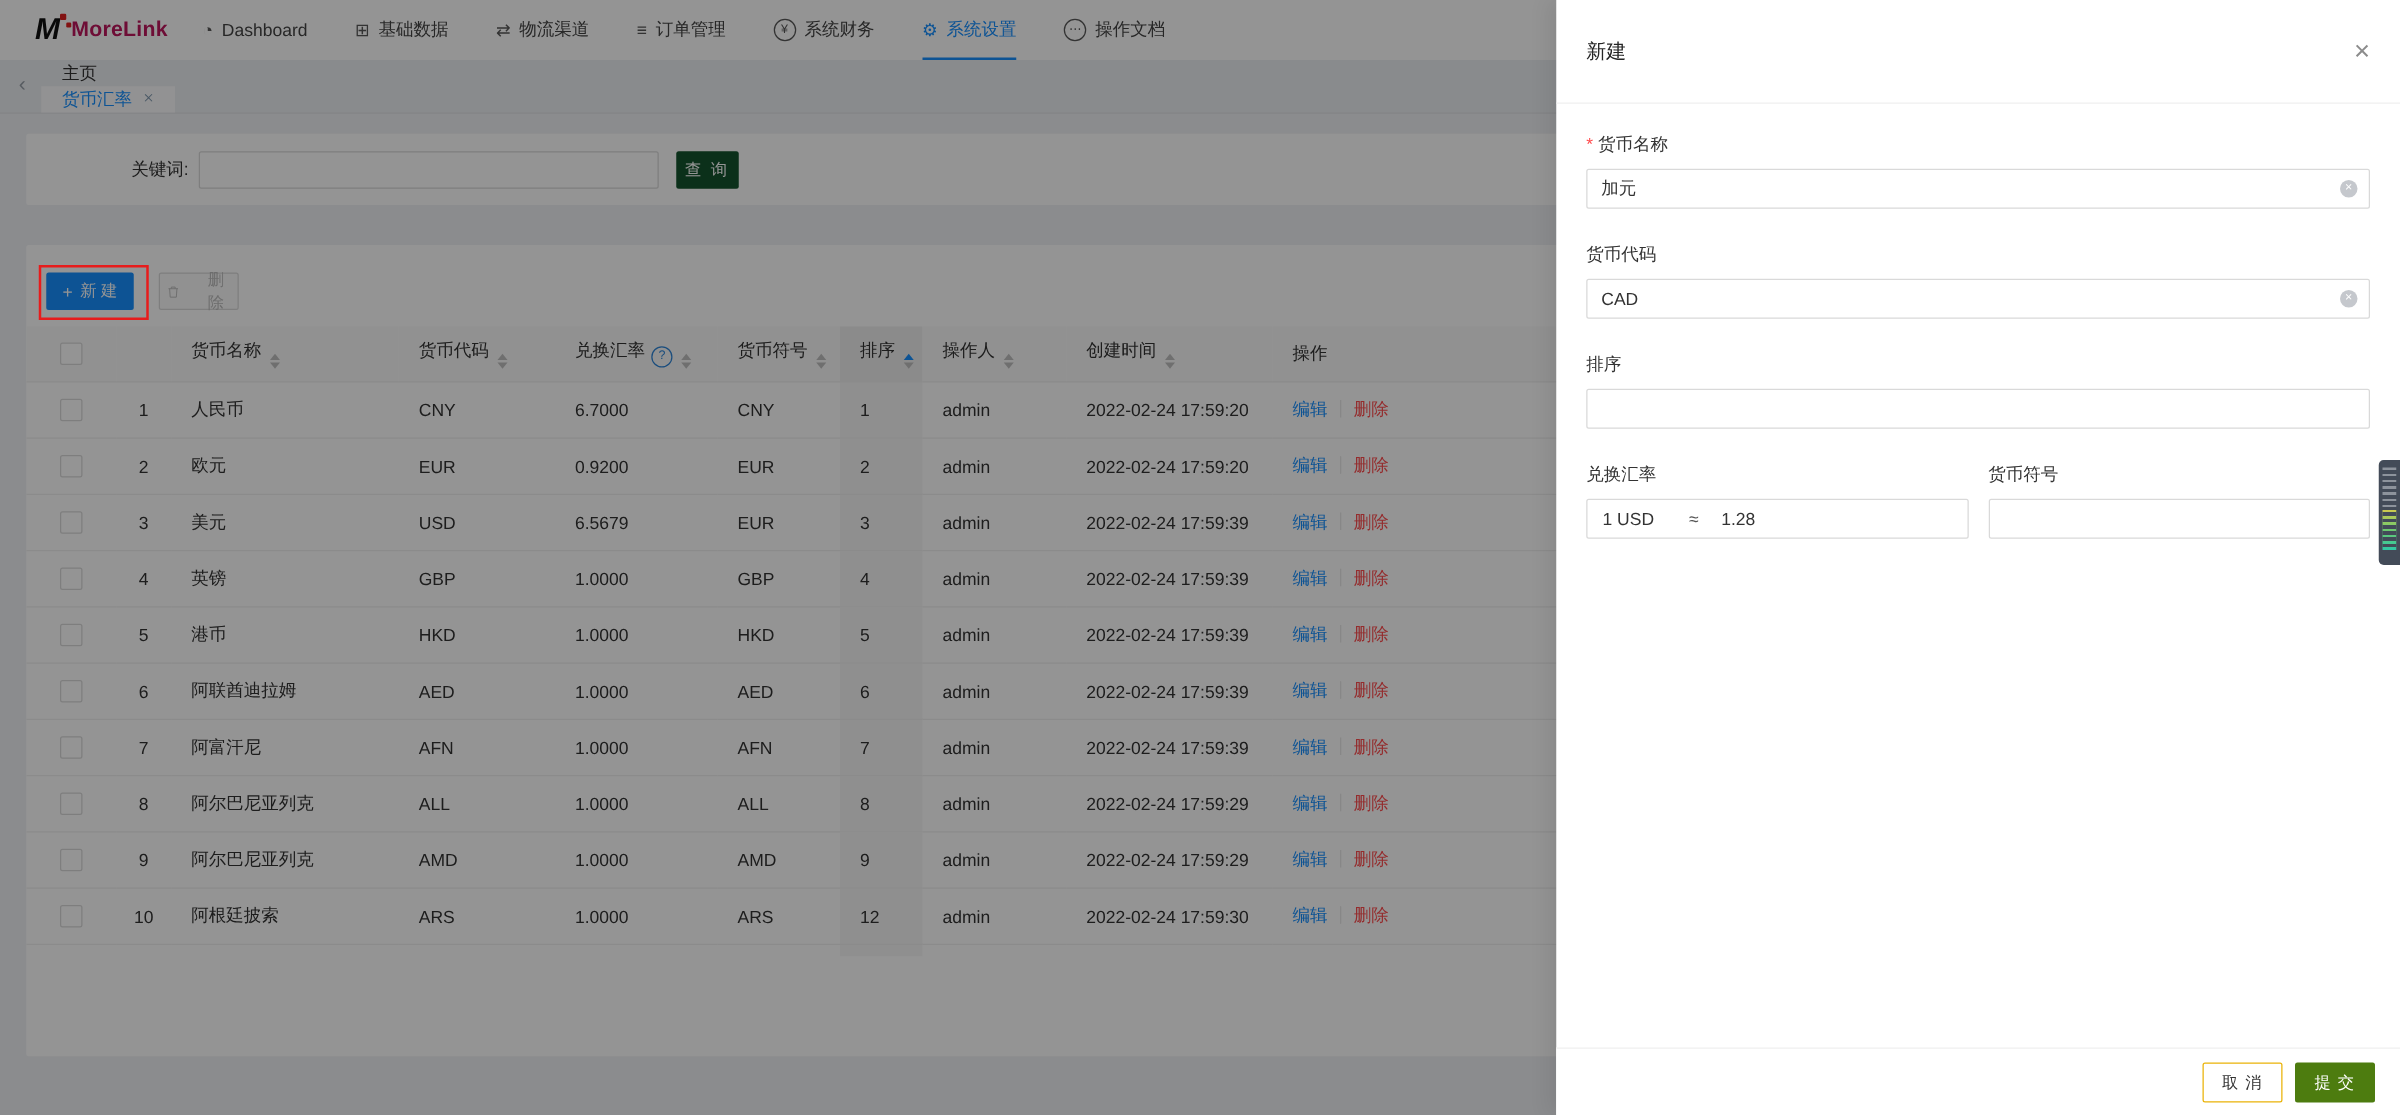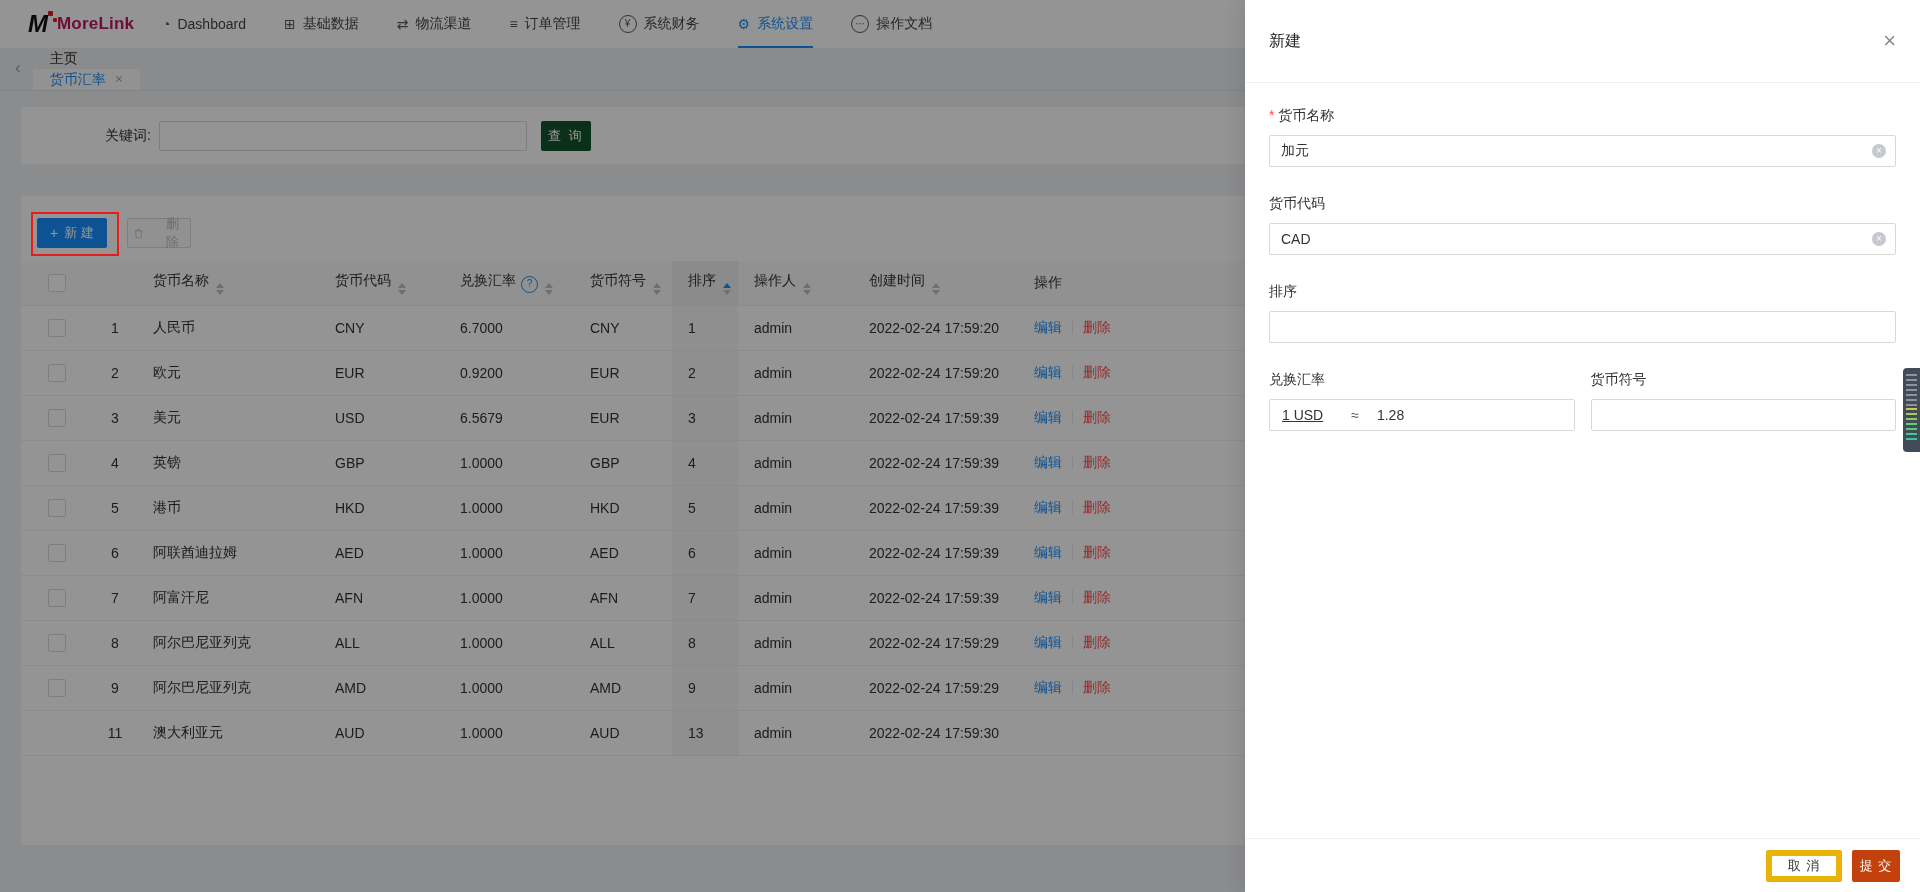--- a/index.html
+++ b/index.html
@@ -93,26 +93,26 @@
   .dlabel.req::before{content:"* ";color:#ff4d4f;font-size:14px;}
   .dinput-wrap{position:relative;}
   .dinput{width:100%;height:32px;border:1px solid #d9d9d9;border-radius:2px;padding:0 30px 0 11px;
           font-size:14px;color:#333;box-sizing:border-box;background:#fff;}
   .clear-icon{position:absolute;right:10px;top:9px;width:14px;height:14px;border-radius:50%;background:#c5c8cd;
               color:#fff;font-size:10px;line-height:13px;text-align:center;cursor:pointer;}
   .drow{display:flex;gap:16px;}
   .dcol{flex:1;min-width:0;}
   .rate-box{height:32px;border:1px solid #d9d9d9;border-radius:2px;display:flex;align-items:center;
             padding:0 12px;font-size:14px;color:#333;background:#fff;box-sizing:border-box;}
-  .rate-prefix{margin-right:28px;text-decoration:underline;}
+  .rate-prefix{margin-right:28px;}
   .rate-approx{margin-right:18px;color:#555;}
   .drawer-footer{position:absolute;bottom:0;left:0;right:0;height:53px;border-top:1px solid #f0f0f0;
                  display:flex;align-items:center;justify-content:flex-end;padding:0 20px;gap:10px;background:#fff;}
-  .btn-cancel{width:76px;height:32px;background:#fff;border:6px solid #eab308;border-radius:2px;font-size:13px;color:#333;letter-spacing:1px;}
-  .btn-submit{width:48px;height:32px;background:#c2410c;border:none;border-radius:2px;font-size:13px;color:#fff;letter-spacing:1px;}
+  .btn-cancel{width:64px;height:32px;background:#fff;border:1px solid #eab308;border-radius:2px;font-size:13px;color:#333;letter-spacing:1px;}
+  .btn-submit{width:64px;height:32px;background:#4d7c0f;border:none;border-radius:2px;font-size:13px;color:#fff;letter-spacing:1px;}
 
   
   .scroll-widget{position:absolute;right:0;top:368px;width:17px;height:84px;z-index:40;
                  background:#434b58;border-radius:4px 0 0 4px;padding:6px 3px;box-sizing:border-box;cursor:pointer;}
   .sw-top{height:34px;background:repeating-linear-gradient(to bottom,#8d939c 0 2px,transparent 2px 5px);}
   .sw-bot{height:32px;background:
       repeating-linear-gradient(to bottom,transparent 0 2px,#434b58 2px 5px),
       linear-gradient(to bottom,#cdc94e,#6cc96f,#2fc7a5);}
 </style>
 </head>
@@ -339,20 +339,32 @@
             <td>阿尔巴尼亚列克</td>
             <td>AMD</td>
             <td>1.0000</td>
             <td>AMD</td>
             <td class="col-sorted">9</td>
             <td>admin</td>
             <td>2022-02-24 17:59:29</td>
             <td><span class="link-edit">编辑</span><span class="op-divider"></span><span class="link-del">删除</span></td>
           </tr>
           <tr>
+            <td class="center"><span class="checkbox"></span></td>
+            <td class="center">10</td>
+            <td>阿根廷披索</td>
+            <td>ARS</td>
+            <td>1.0000</td>
+            <td>ARS</td>
+            <td class="col-sorted">12</td>
+            <td>admin</td>
+            <td>2022-02-24 17:59:30</td>
+            <td><span class="link-edit">编辑</span><span class="op-divider"></span><span class="link-del">删除</span></td>
+          </tr>
+          <tr>
             <td class="center"></td>
             <td class="center">11</td>
             <td>澳大利亚元</td>
             <td>AUD</td>
             <td>1.0000</td>
             <td>AUD</td>
             <td class="col-sorted">13</td>
             <td>admin</td>
             <td>2022-02-24 17:59:30</td>
             <td></td>

